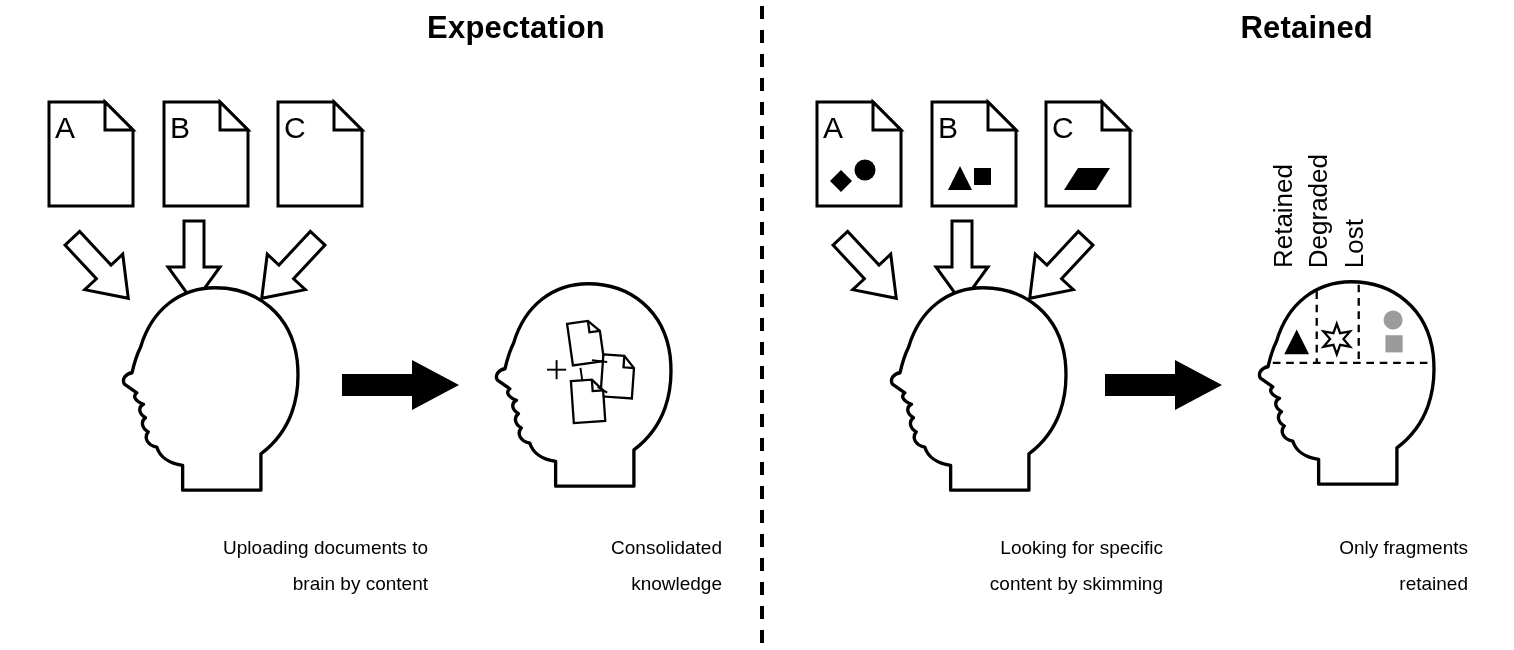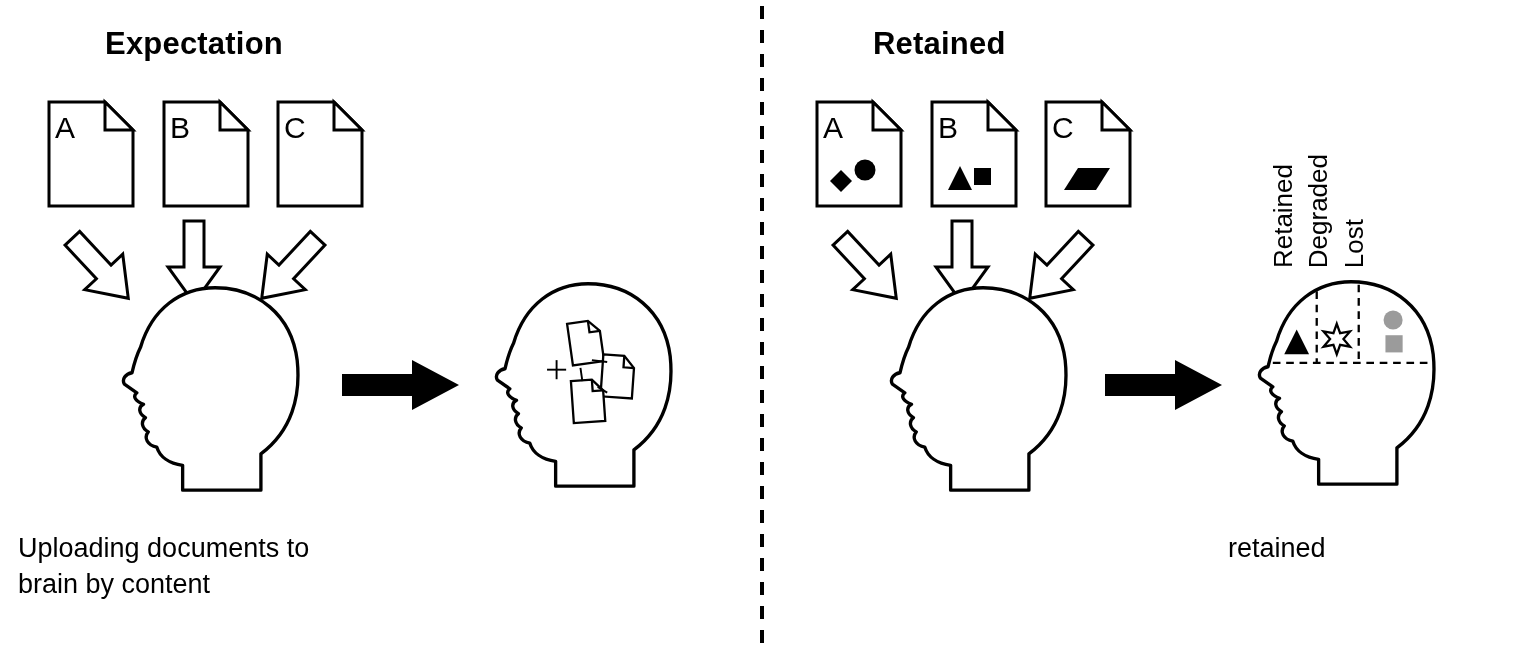--- a/index.html
+++ b/index.html
@@ -3,24 +3,24 @@
 <meta charset="utf-8">
 <style>
   html,body{margin:0;padding:0;background:#fff;}
   .canvas{
     position:relative;width:1514px;height:650px;background:#ffffff;
     font-family:"Liberation Sans",sans-serif;color:#000;overflow:hidden;
   }
   .abs{position:absolute;}
   .title{
     position:absolute;top:10px;font-size:31px;font-weight:bold;
-    text-align:left;letter-spacing:.2px;margin-top:16px;
+    text-align:right;letter-spacing:.2px;
   }
   .caption{
-    position:absolute;top:530px;font-size:27px;line-height:36px;text-align:left;
+    position:absolute;top:530px;font-size:19px;line-height:36px;text-align:right;
   }
   .cap-line{display:block;}
   .divider{
     position:absolute;left:760px;top:6px;width:4px;height:638px;
     background:repeating-linear-gradient(to bottom,#000 0px,#000 13px,transparent 13px,transparent 24px);
   }
   svg{overflow:visible;}
   svg text{font-family:"Liberation Sans",sans-serif;fill:#000;}
   .doc-letter{font-size:30px;}
   .page{fill:#ffffff;stroke:#000000;stroke-width:3;stroke-linejoin:miter;}
@@ -103,20 +103,24 @@
       <line x1="128" y1="124" x2="118" y2="118"></line>
       <line x1="65" y1="100" x2="85" y2="100"></line>
       <line x1="75" y1="90" x2="75" y2="110"></line>
     </g>
   </svg>
 
   <div class="caption" style="left:18px;width:410px">
     <span class="cap-line">Uploading documents to</span>
     <span class="cap-line">brain by content</span>
   </div>
+  <div class="caption" style="left:462px;width:260px">
+    <span class="cap-line">Consolidated</span>
+    <span class="cap-line">knowledge</span>
+  </div>
 
   <svg class="abs" style="left:813px;top:98px" width="92" height="112" viewBox="0 0 92 112">
     <path class="page" d="M4,4 L60,4 L88,32 L88,108 L4,108 Z"></path>
     <path class="page" d="M60,4 L60,32 L88,32 Z"></path>
     <text class="doc-letter" x="10" y="40">A</text>
     <polygon class="ink" points="28,72 39,83 28,94 17,83"></polygon>
     <circle class="ink" cx="52" cy="72" r="10.5"></circle>
   </svg>
   <svg class="abs" style="left:928px;top:98px" width="92" height="112" viewBox="0 0 92 112">
     <path class="page" d="M4,4 L60,4 L88,32 L88,108 L4,108 Z"></path>
@@ -160,17 +164,22 @@
       <line x1="26" y1="95" x2="190" y2="95"></line>
       <line x1="72" y1="20" x2="72" y2="95"></line>
       <line x1="116" y1="13" x2="116" y2="95"></line>
     </g>
     <polygon class="ink" points="38,86 51,60 64,86"></polygon>
     <polygon class="star" points="93,54 96.5,63.9 106.9,62 100,70 106.9,78 96.5,76.1 93,86 89.5,76.1 79.1,78 86,70 79.1,62 89.5,63.9"></polygon>
     <circle class="gray" cx="152" cy="50" r="10"></circle>
     <rect class="gray" x="144" y="66" width="18" height="18"></rect>
   </svg>
 
+  <div class="caption" style="left:788px;width:375px">
+    <span class="cap-line">Looking for specific</span>
+    <span class="cap-line">content by skimming</span>
+  </div>
   <div class="caption" style="left:1228px;width:240px">
+    <span class="cap-line">Only fragments</span>
     <span class="cap-line">retained</span>
   </div>
 
 </div>
 
 </body></html>

